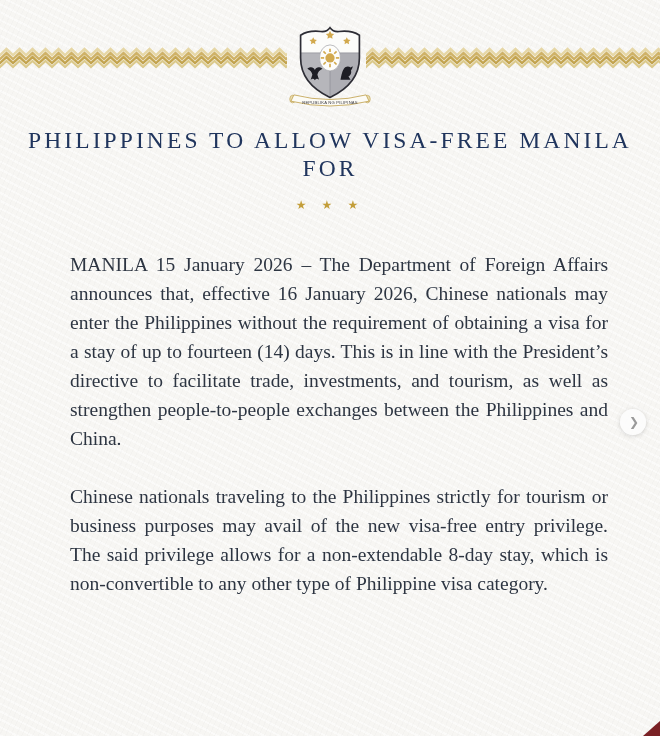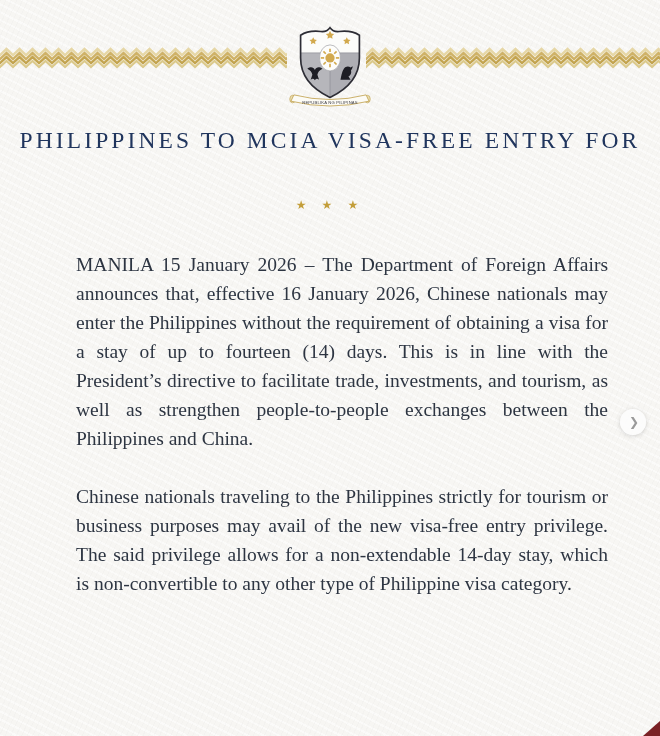--- a/index.html
+++ b/index.html
@@ -38,21 +38,21 @@
     font-size: 12px;
     letter-spacing: 6px;
   }
   .body-text {
     position: absolute; left: 62px; top: 250px; width: 546px;
     color: #2d3542;
     font-size: 19.5px;
     line-height: 29px;
     text-align: justify;
   }
-  .body-text p { margin: 0 0 29px 14px; }
+  .body-text p { margin: 0 0 29px 8px; }
   .next-btn {
     position: absolute; left: 620px; top: 409px;
     width: 26px; height: 26px;
     border-radius: 50%;
     border: none;
     background: rgba(252,252,252,0.92);
     box-shadow: 0 1px 5px rgba(0,0,0,0.16);
     display: flex; align-items: center; justify-content: center;
     cursor: pointer;
     padding: 0;
@@ -145,28 +145,28 @@
 
     <g>
       <ellipse cx="5.5" cy="89" rx="3.4" ry="4.5" fill="#eadfb4" stroke="#c2a351" stroke-width="0.8"></ellipse>
       <ellipse cx="94.5" cy="89" rx="3.4" ry="4.5" fill="#eadfb4" stroke="#c2a351" stroke-width="0.8"></ellipse>
       <path d="M7 84 Q50 95 93 84 L96.5 91.5 Q50 103 3.5 91.5 Z" fill="#fcfbf5" stroke="#c2a351" stroke-width="1"></path>
       <text x="50" y="94.3" text-anchor="middle" font-size="5" font-family="Liberation Sans, sans-serif" fill="#3c3c46" letter-spacing="0.2">REPUBLIKA NG PILIPINAS</text>
     </g>
   </svg>
 
   <div class="title">
-    <div>PHILIPPINES TO MCIA VISA-FREE ENTRY FOR</div>
+    <div>PHILIPPINES TO ALLOW VISA-FREE MANILA FOR</div>
   </div>
 
   <div class="stars">★ ★ ★</div>
 
   <div class="body-text">
     <p>MANILA 15 January 2026 – The Department of Foreign Affairs announces that, effective 16 January 2026, Chinese nationals may enter the Philippines without the requirement of obtaining a visa for a stay of up to fourteen (14) days. This is in line with the President’s directive to facilitate trade, investments, and tourism, as well as strengthen people-to-people exchanges between the Philippines and China.</p>
-    <p>Chinese nationals traveling to the Philippines strictly for tourism or business purposes may avail of the new visa-free entry privilege. The said privilege allows for a non-extendable 14-day stay, which is non-convertible to any other type of Philippine visa category.</p>
+    <p>Chinese nationals traveling to the Philippines strictly for tourism or business purposes may avail of the new visa-free entry privilege. The said privilege allows for a non-extendable 8-day stay, which is non-convertible to any other type of Philippine visa category.</p>
   </div>
 
   <button class="next-btn" type="button">
     <span>❯</span>
   </button>
 
   <div class="corner"></div>
 </div>
 
 </body></html>

